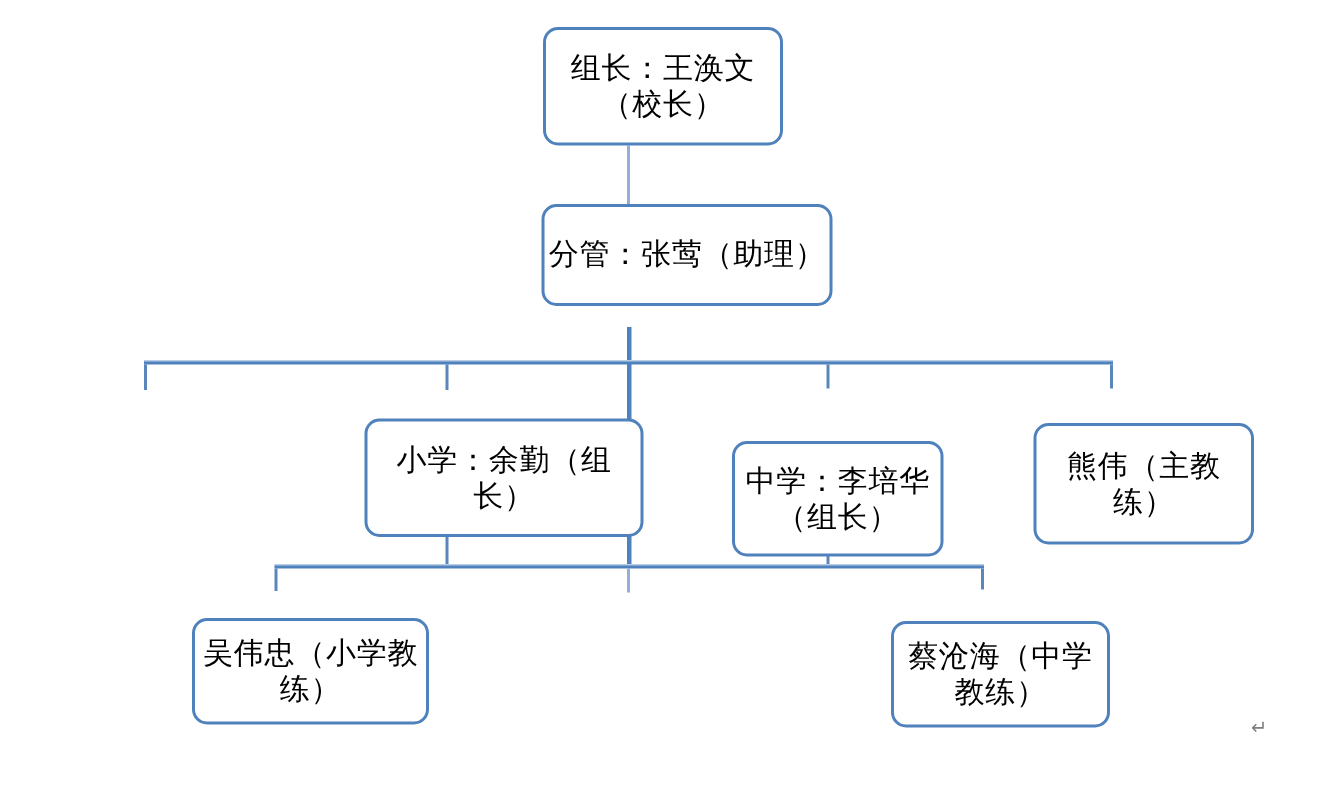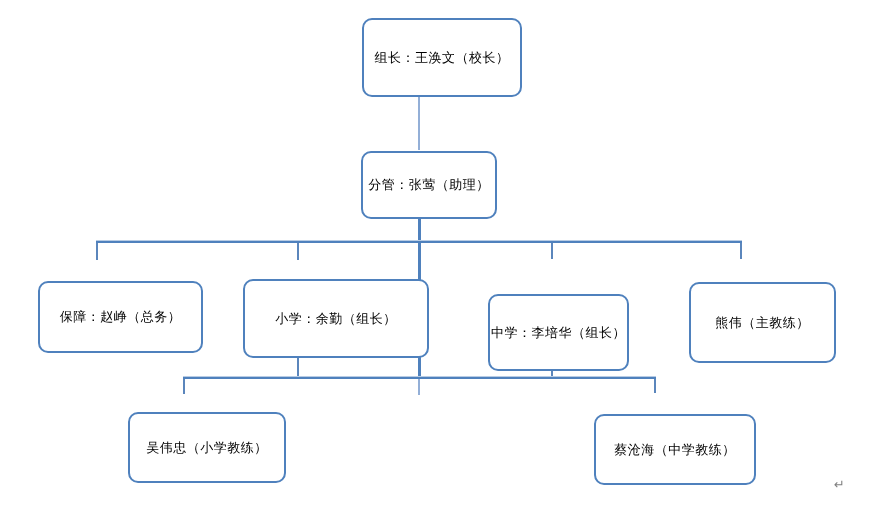--- a/index.html
+++ b/index.html
@@ -4,21 +4,21 @@
 <style>
   html,body{margin:0;padding:0;background:#ffffff;}
   .canvas{
     position:relative;width:882px;height:528px;background:#ffffff;overflow:hidden;
     font-family:"Liberation Sans","DejaVu Sans",sans-serif;
   }
   .node{
     position:absolute;box-sizing:border-box;
     border:2px solid #4f81bd;border-radius:10px;background:#ffffff;
     display:flex;align-items:center;justify-content:center;
-    font-size:13px;color:#000;text-align:center;line-height:1.2;
+    font-size:20px;color:#000;text-align:center;line-height:1.2;
     letter-spacing:0.5px;
   }
   .vline{position:absolute;width:2px;background:#5b86bc;}
   .vline.light{background:#93afd7;}
   .vline.thick{width:3px;background:#4f81bd;}
   .hline{position:absolute;height:2px;background:#4f81bd;box-shadow:0 -1px 0 #b8cce4;}
   .para-mark{
     position:absolute;left:834px;top:477px;
     font-size:13px;color:#7f7f7f;
   }
@@ -41,37 +41,34 @@
   <div class="vline" style="left:551px;top:357px;height:21px"></div>
 
   <div class="hline" style="left:183px;top:377px;width:473px"></div>
   <div class="vline" style="left:183px;top:379px;height:15px"></div>
   <div class="vline light" style="left:418px;top:379px;height:16px"></div>
   <div class="vline" style="left:654px;top:379px;height:14px"></div>
 
   <div class="node" style="left:362px;top:18px;width:160px;height:79px">
     <span>组长：王涣文（校长）</span>
   </div>
-  <div class="node" style="left:361px;top:151px;width:136px;height:68px">
+  <div class="node" style="left:361px;top:136px;width:194px;height:68px">
     <span>分管：张莺（助理）</span>
-  </div>
-  <div class="node" style="left:38px;top:281px;width:165px;height:72px">
-    <span>保障：赵峥（总务）</span>
   </div>
   <div class="node" style="left:243px;top:279px;width:186px;height:79px">
     <span>小学：余勤（组长）</span>
   </div>
   <div class="node" style="left:488px;top:294px;width:141px;height:77px">
     <span>中学：李培华（组长）</span>
   </div>
   <div class="node" style="left:689px;top:282px;width:147px;height:81px">
     <span>熊伟（主教练）</span>
   </div>
   <div class="node" style="left:128px;top:412px;width:158px;height:71px">
     <span>吴伟忠（小学教练）</span>
   </div>
-  <div class="node" style="left:594px;top:414px;width:162px;height:71px">
+  <div class="node" style="left:594px;top:414px;width:146px;height:71px">
     <span>蔡沧海（中学教练）</span>
   </div>
 
   <span class="para-mark">↵</span>
 
 </div>
 
 </body></html>

